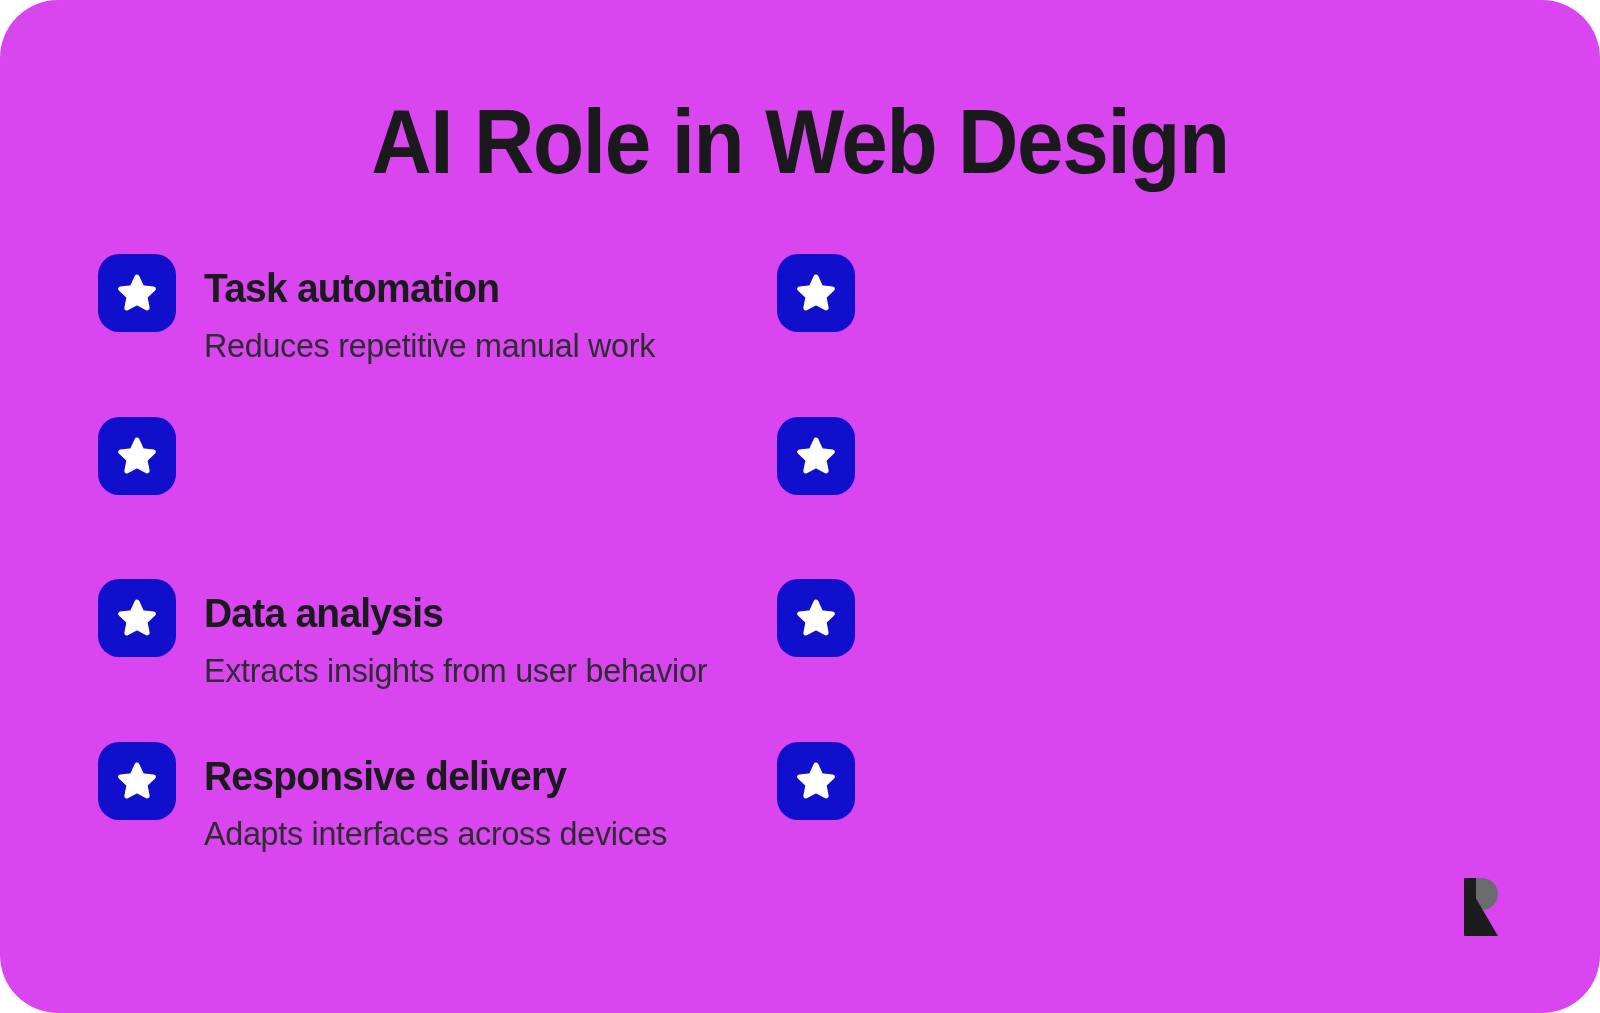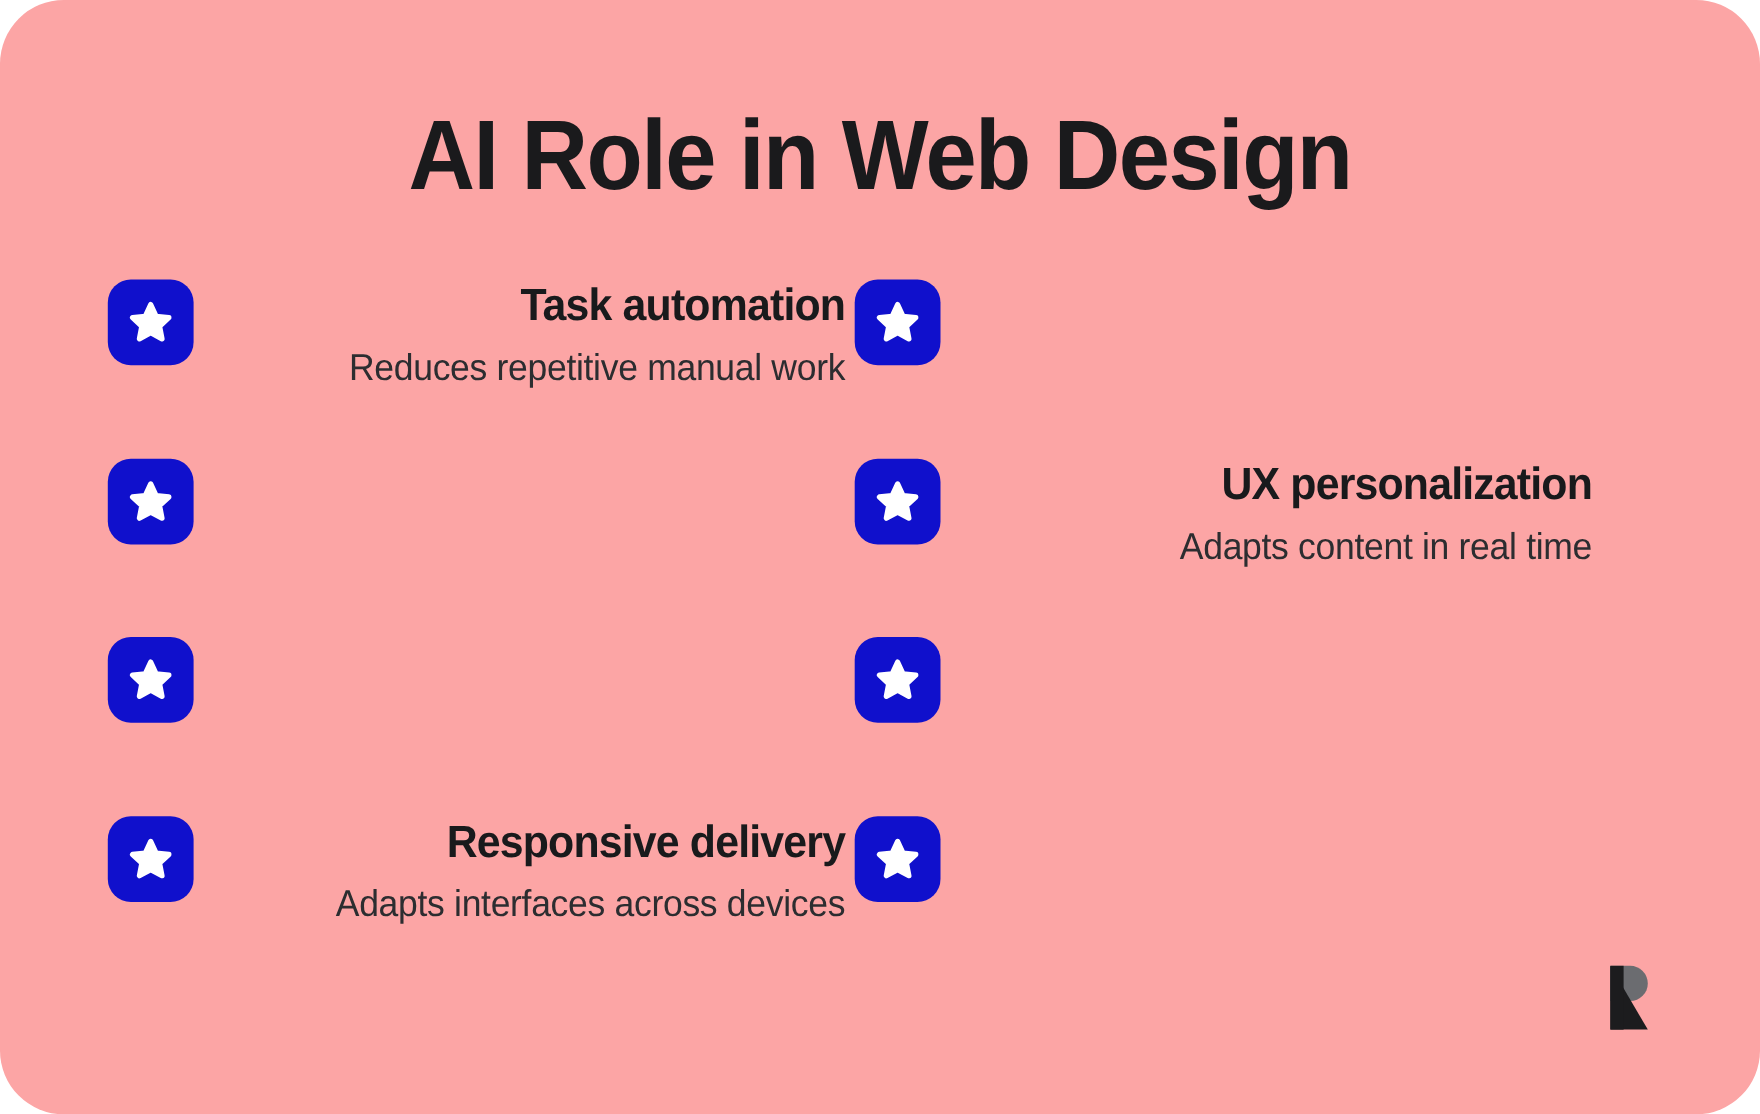--- a/index.html
+++ b/index.html
@@ -16,21 +16,21 @@
     -webkit-font-smoothing: antialiased;
   }
 
   .card {
     position: absolute;
     left: 0;
     top: 0;
     width: 1600px;
     height: 1013px;
     box-sizing: border-box;
-    background: #fca5a5;
+    background: #d946ef;
     border-radius: 58px;
     overflow: hidden;
   }
 
   .page-title {
     position: absolute;
     left: 0;
     top: 92px;
     width: 1600px;
     text-align: center;
@@ -85,23 +85,22 @@
   }
   .icon-badge svg {
     display: block;
     width: 44px;
     height: 44px;
   }
 
   .feature-text {
     position: absolute;
     left: 106px;
-    top: 4px;
+    top: 15px;
     width: 594px;
-    text-align: right;
   }
 
   .feature-title {
     font-size: 41px;
     line-height: 50px;
     font-weight: 700;
     letter-spacing: -0.8px;
     color: #191a1c;
     transform: scaleX(0.95);
     transform-origin: 0 50%;
@@ -159,20 +158,24 @@
           </svg>
         </div>
       </div>
 
       <div class="feature r2">
         <div class="icon-badge">
           <svg viewBox="0 0 24 24" aria-hidden="true">
             <path fill="#ffffff" stroke="#ffffff" stroke-width="2.6" stroke-linejoin="round" d="M12 3.2 L14.7 9.0 L21.0 9.7 L16.4 14.0 L17.6 20.2 L12 17.2 L6.4 20.2 L7.6 14.0 L3.0 9.7 L9.3 9.0 Z"></path>
           </svg>
         </div>
+        <div class="feature-text">
+          <div class="feature-title">Data analysis</div>
+          <div class="feature-desc">Extracts insights from user behavior</div>
+        </div>
       </div>
 
       <div class="feature r3">
         <div class="icon-badge">
           <svg viewBox="0 0 24 24" aria-hidden="true">
             <path fill="#ffffff" stroke="#ffffff" stroke-width="2.6" stroke-linejoin="round" d="M12 3.2 L14.7 9.0 L21.0 9.7 L16.4 14.0 L17.6 20.2 L12 17.2 L6.4 20.2 L7.6 14.0 L3.0 9.7 L9.3 9.0 Z"></path>
           </svg>
         </div>
         <div class="feature-text">
           <div class="feature-title">Responsive delivery</div>
@@ -190,24 +193,20 @@
             <path fill="#ffffff" stroke="#ffffff" stroke-width="2.6" stroke-linejoin="round" d="M12 3.2 L14.7 9.0 L21.0 9.7 L16.4 14.0 L17.6 20.2 L12 17.2 L6.4 20.2 L7.6 14.0 L3.0 9.7 L9.3 9.0 Z"></path>
           </svg>
         </div>
       </div>
 
       <div class="feature r1">
         <div class="icon-badge">
           <svg viewBox="0 0 24 24" aria-hidden="true">
             <path fill="#ffffff" stroke="#ffffff" stroke-width="2.6" stroke-linejoin="round" d="M12 3.2 L14.7 9.0 L21.0 9.7 L16.4 14.0 L17.6 20.2 L12 17.2 L6.4 20.2 L7.6 14.0 L3.0 9.7 L9.3 9.0 Z"></path>
           </svg>
-        </div>
-        <div class="feature-text">
-          <div class="feature-title">UX personalization</div>
-          <div class="feature-desc">Adapts content in real time</div>
         </div>
       </div>
 
       <div class="feature r2">
         <div class="icon-badge">
           <svg viewBox="0 0 24 24" aria-hidden="true">
             <path fill="#ffffff" stroke="#ffffff" stroke-width="2.6" stroke-linejoin="round" d="M12 3.2 L14.7 9.0 L21.0 9.7 L16.4 14.0 L17.6 20.2 L12 17.2 L6.4 20.2 L7.6 14.0 L3.0 9.7 L9.3 9.0 Z"></path>
           </svg>
         </div>
       </div>

